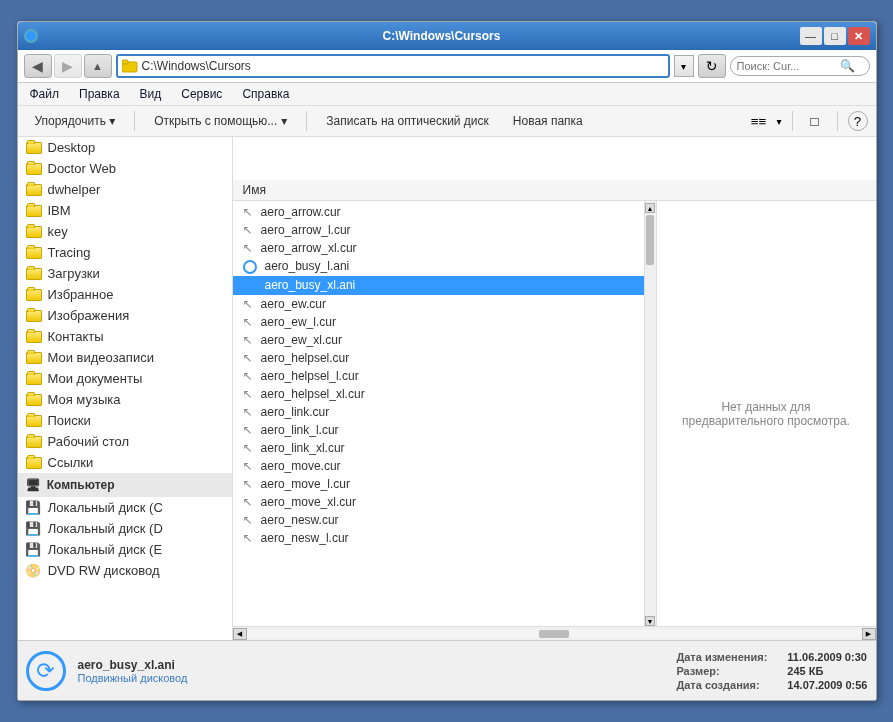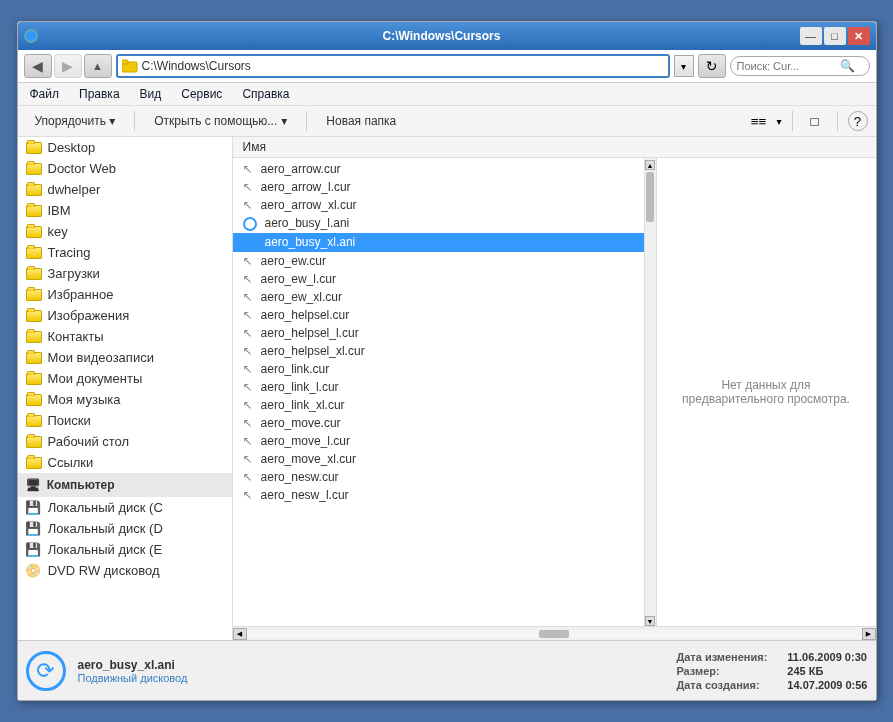--- a/index.html
+++ b/index.html
@@ -242,20 +242,21 @@
       flex-direction: column;
       background: white;
       overflow: hidden;
     }
     .file-list-header {
       display: flex;
       align-items: center;
       padding: 3px 10px;
       border-bottom: 1px solid #ddd;
       background: #f5f5f5;
+      margin-top: 43px;
     }
     .col-header {
       font-size: 12px;
       color: #333;
       cursor: pointer;
     }
     .file-list {
       flex: 1;
       overflow-y: auto;
       padding: 2px 0;
@@ -392,20 +393,21 @@
   </div>
 
   <div class="toolbar">
     <button class="toolbar-btn">Упорядочить ▾</button>
     <div class="toolbar-separator"></div>
     <button class="toolbar-btn">
       <span>Открыть с помощью...</span>
       <span>▾</span>
     </button>
     <div class="toolbar-separator"></div>
+    <button class="toolbar-btn">Записать на оптический диск</button>
     <button class="toolbar-btn">Новая папка</button>
     <div class="toolbar-right">
       <button class="view-btn">≡≡</button>
       <span style="font-size:10px;">▾</span>
       <div class="toolbar-separator"></div>
       <button class="view-btn">□</button>
       <div class="toolbar-separator"></div>
       <button class="view-btn" style="width:20px;height:20px;background:transparent;border:1px solid #aaa;border-radius:50%;">?</button>
     </div>
   </div>

